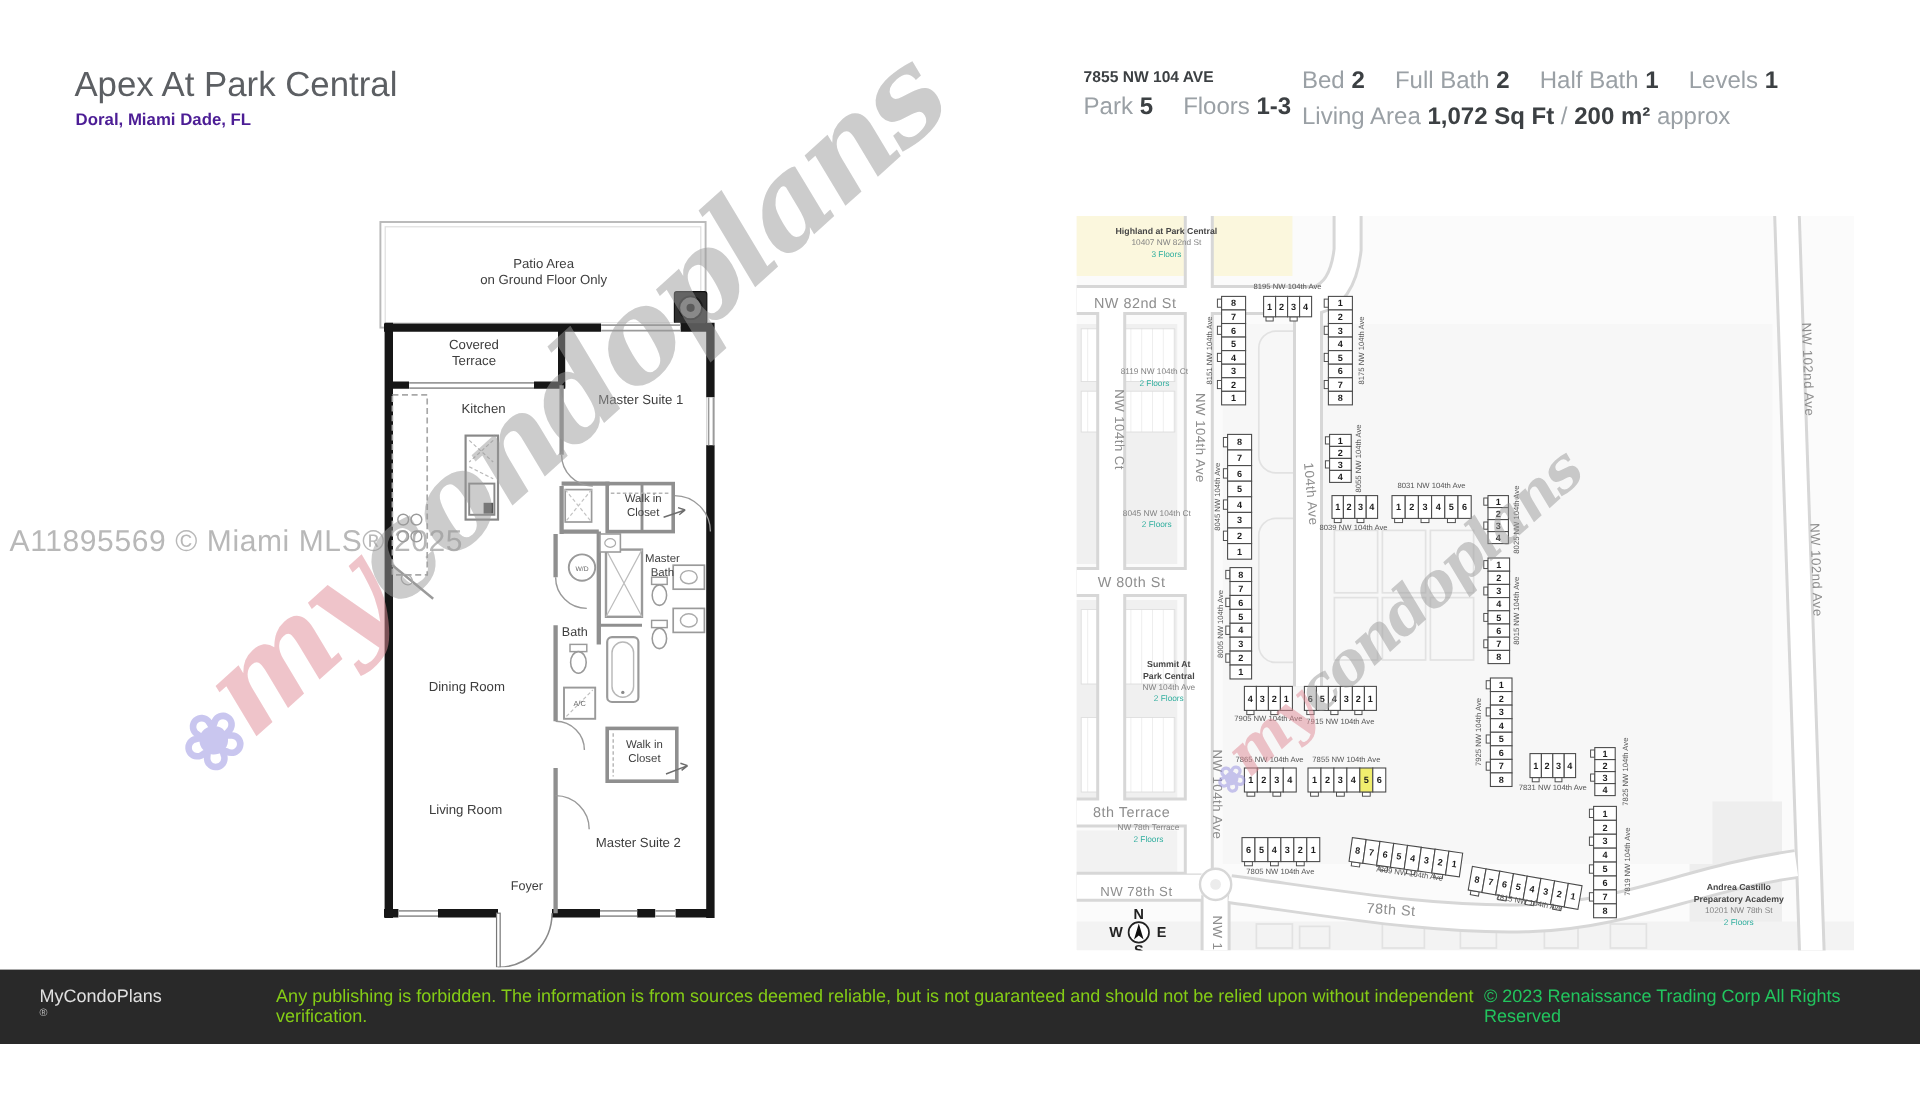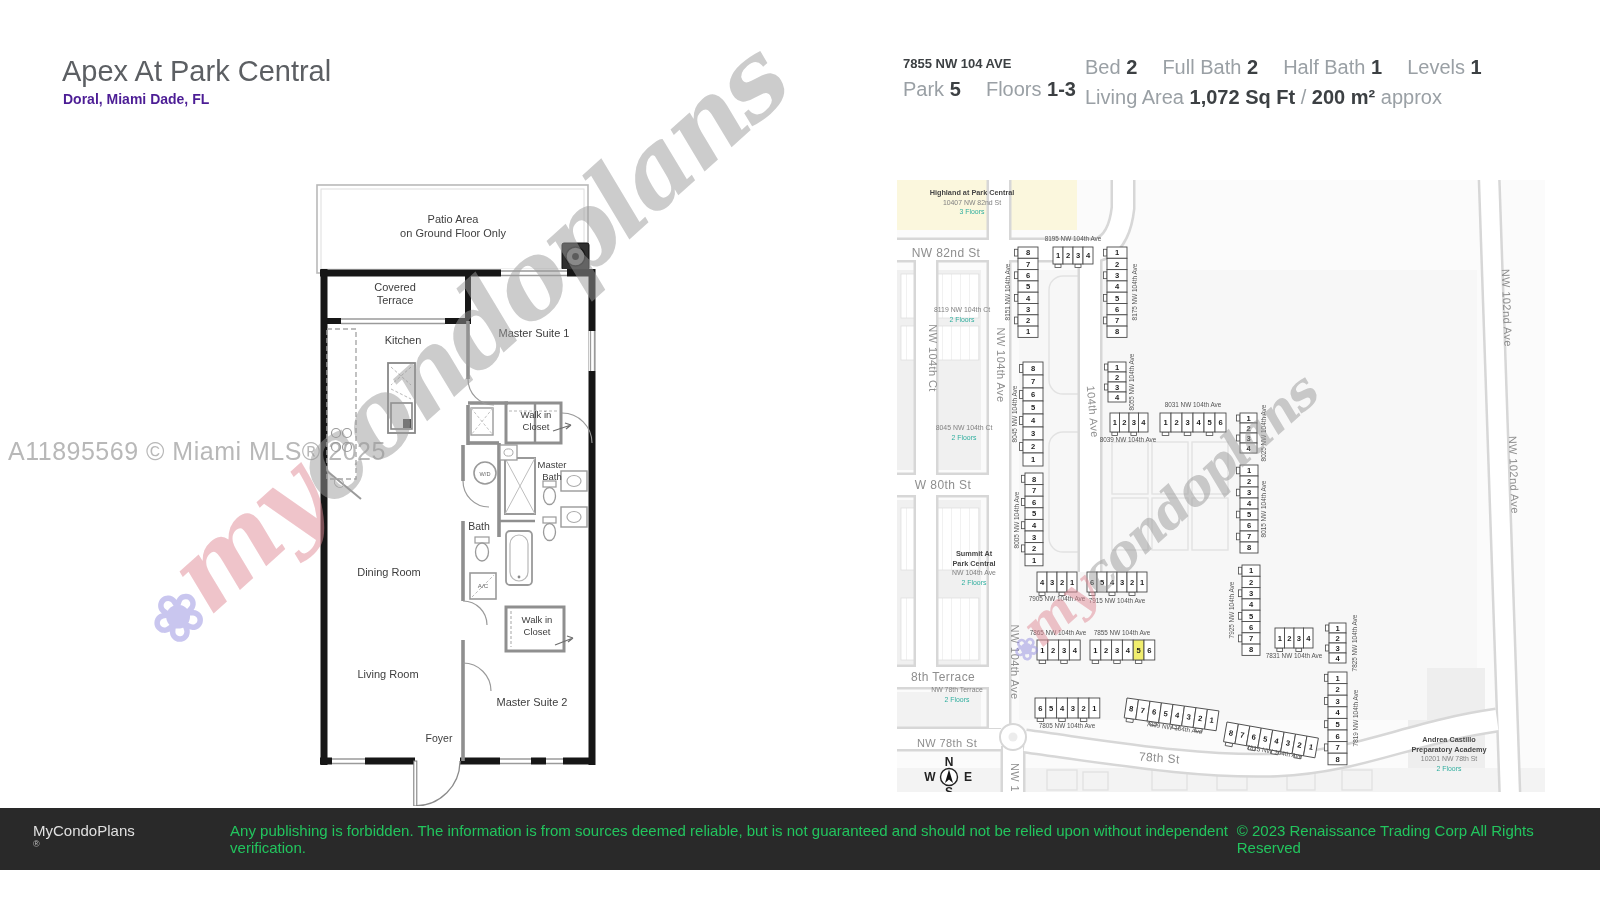--- a/index.html
+++ b/index.html
@@ -25,21 +25,21 @@
   .wm-rest{color:#9a9a9a;}
   .wm-flower{font-style:normal;color:#958fe0;}
   .wm-plan .wm-flower{font-size:64px;}
   .wm-map .wm-flower{font-size:30px;}
   
   .caption{left:248px;top:804px;width:420px;text-align:center;font-size:15px;color:#5a5d60;}
   
   .footer{left:0;top:808px;width:1600px;height:62px;background:#292929;display:flex;align-items:center;color:#d9d9d9;font-size:15px;}
   .footer .brand{margin-left:33px;color:#e0e0e0;}
   .footer .reg{font-size:9px;vertical-align:super;color:#bdbdbd;}
-  .footer .disclaimer{margin-left:92px;color:#22c55e;}
+  .footer .disclaimer{margin-left:92px;color:#84cc16;}
   .footer .copyright{margin-left:auto;margin-right:22px;color:#22c55e;}
   
   text{font-family:"Liberation Sans", sans-serif;}
 </style>
 </head>
 <body>
 
 <div id="page">
 
   <div class="abs title">Apex At Park Central</div>

